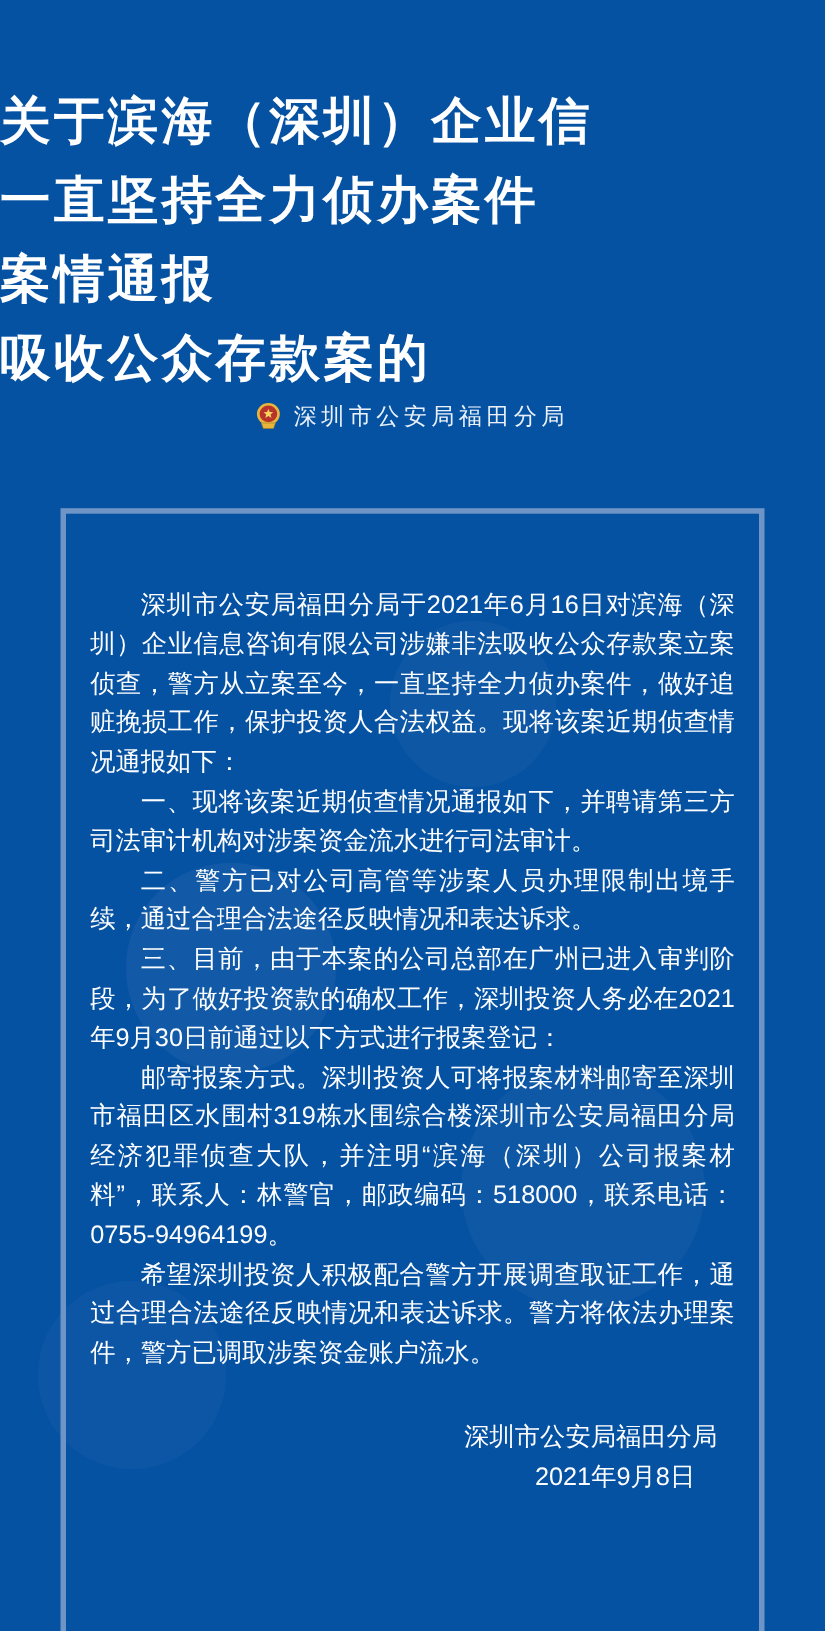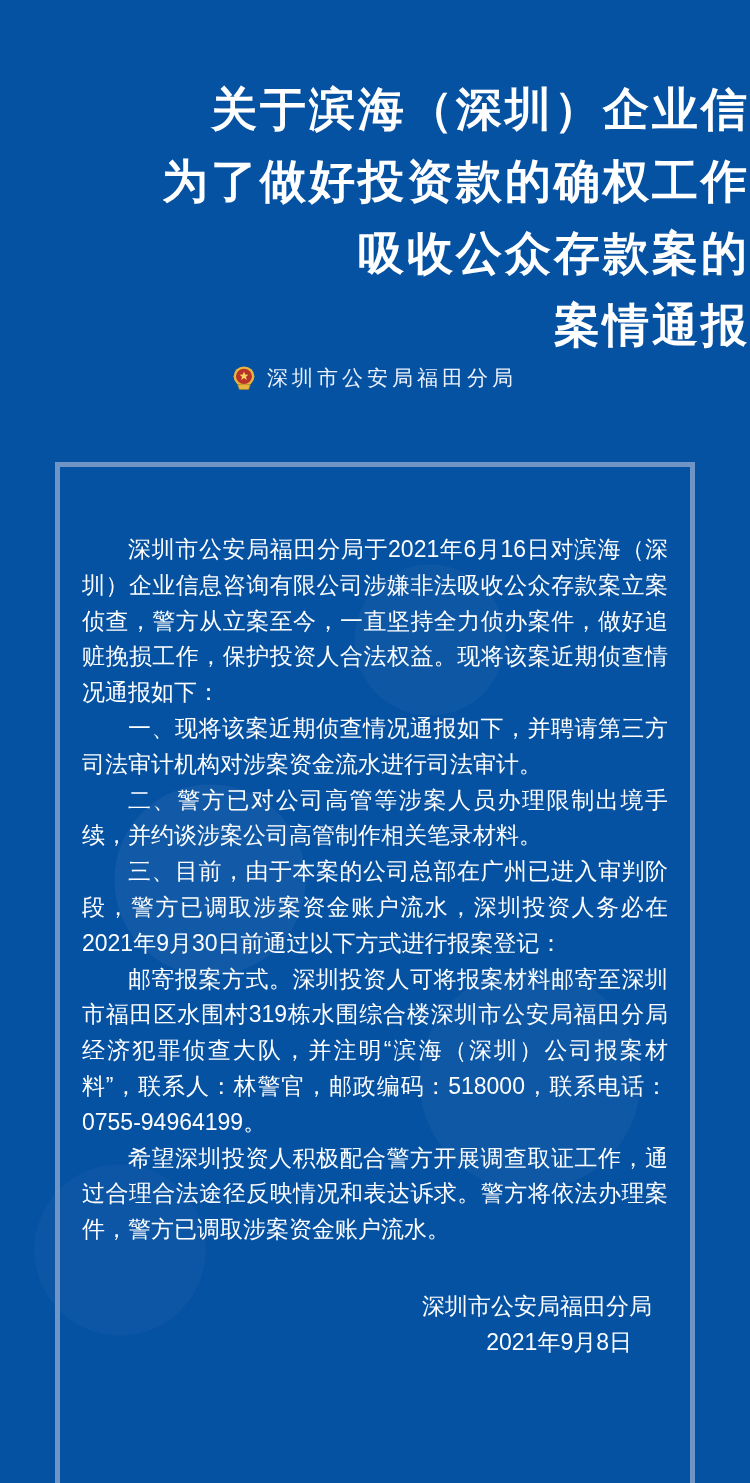--- a/index.html
+++ b/index.html
@@ -22,21 +22,21 @@
       radial-gradient(circle at 430px 640px, rgba(255,255,255,0.035) 0 75px, rgba(255,255,255,0) 76px),
       radial-gradient(circle at 120px 1250px, rgba(255,255,255,0.030) 0 85px, rgba(255,255,255,0) 86px);
     pointer-events: none;
   }
   .title {
     position: absolute;
     top: 74px;
     left: 0;
     width: 750px;
     margin: 0;
-    text-align: right;
+    text-align: left;
     font-family: "Liberation Serif", "DejaVu Serif", serif;
     font-weight: bold;
     font-size: 46px;
     line-height: 72px;
     letter-spacing: 3px;
     color: #ffffff;
   }
   .title span { display: block; }
   .byline {
     position: absolute;
@@ -89,42 +89,42 @@
   }
 </style>
 </head>
 <body>
 
 <div class="page">
   <div class="watermark"></div>
 
   <h1 class="title">
     <span>关于滨海（深圳）企业信</span>
-    <span>为了做好投资款的确权工作</span>
+    <span>一直坚持全力侦办案件</span>
+    <span>案情通报</span>
     <span>吸收公众存款案的</span>
-    <span>案情通报</span>
   </h1>
 
   <div class="byline">
     <span class="badge">
       <svg width="22" height="24" viewBox="0 0 22 24" xmlns="http://www.w3.org/2000/svg">
         <ellipse cx="11" cy="10.3" rx="10.4" ry="9.9" fill="#e9b63d"></ellipse>
         <ellipse cx="11" cy="10.3" rx="8.0" ry="7.6" fill="#b8342a"></ellipse>
         <polygon points="11,5.6 12.2,8.6 15.4,8.8 13,10.8 13.8,13.9 11,12.1 8.2,13.9 9,10.8 6.6,8.8 9.8,8.6" fill="#f6d45e"></polygon>
         <path d="M4.6 18.6 L17.4 18.6 L15.6 23.6 L6.4 23.6 Z" fill="#e9b63d" stroke="#a3812a" stroke-width="0.6"></path>
       </svg>
     </span>
     <span class="dept">深圳市公安局福田分局</span>
   </div>
 
   <div class="box">
     <p>深圳市公安局福田分局于2021年6月16日对滨海（深圳）企业信息咨询有限公司涉嫌非法吸收公众存款案立案侦查，警方从立案至今，一直坚持全力侦办案件，做好追赃挽损工作，保护投资人合法权益。现将该案近期侦查情况通报如下：</p>
     <p>一、现将该案近期侦查情况通报如下，并聘请第三方司法审计机构对涉案资金流水进行司法审计。</p>
-    <p>二、警方已对公司高管等涉案人员办理限制出境手续，并约谈涉案公司高管制作相关笔录材料。</p>
-    <p>三、目前，由于本案的公司总部在广州已进入审判阶段，警方已调取涉案资金账户流水，深圳投资人务必在2021年9月30日前通过以下方式进行报案登记：</p>
+    <p>二、警方已对公司高管等涉案人员办理限制出境手续，通过合理合法途径反映情况和表达诉求。</p>
+    <p>三、目前，由于本案的公司总部在广州已进入审判阶段，为了做好投资款的确权工作，深圳投资人务必在2021年9月30日前通过以下方式进行报案登记：</p>
     <p>邮寄报案方式。深圳投资人可将报案材料邮寄至深圳市福田区水围村319栋水围综合楼深圳市公安局福田分局经济犯罪侦查大队，并注明“滨海（深圳）公司报案材料”，联系人：林警官，邮政编码：518000，联系电话：0755-94964199。</p>
     <p>希望深圳投资人积极配合警方开展调查取证工作，通过合理合法途径反映情况和表达诉求。警方将依法办理案件，警方已调取涉案资金账户流水。</p>
     <div class="sig">
       <div class="sig-name">深圳市公安局福田分局</div>
       <div class="sig-date">2021年9月8日</div>
     </div>
   </div>
 </div>
 
 </body></html>

